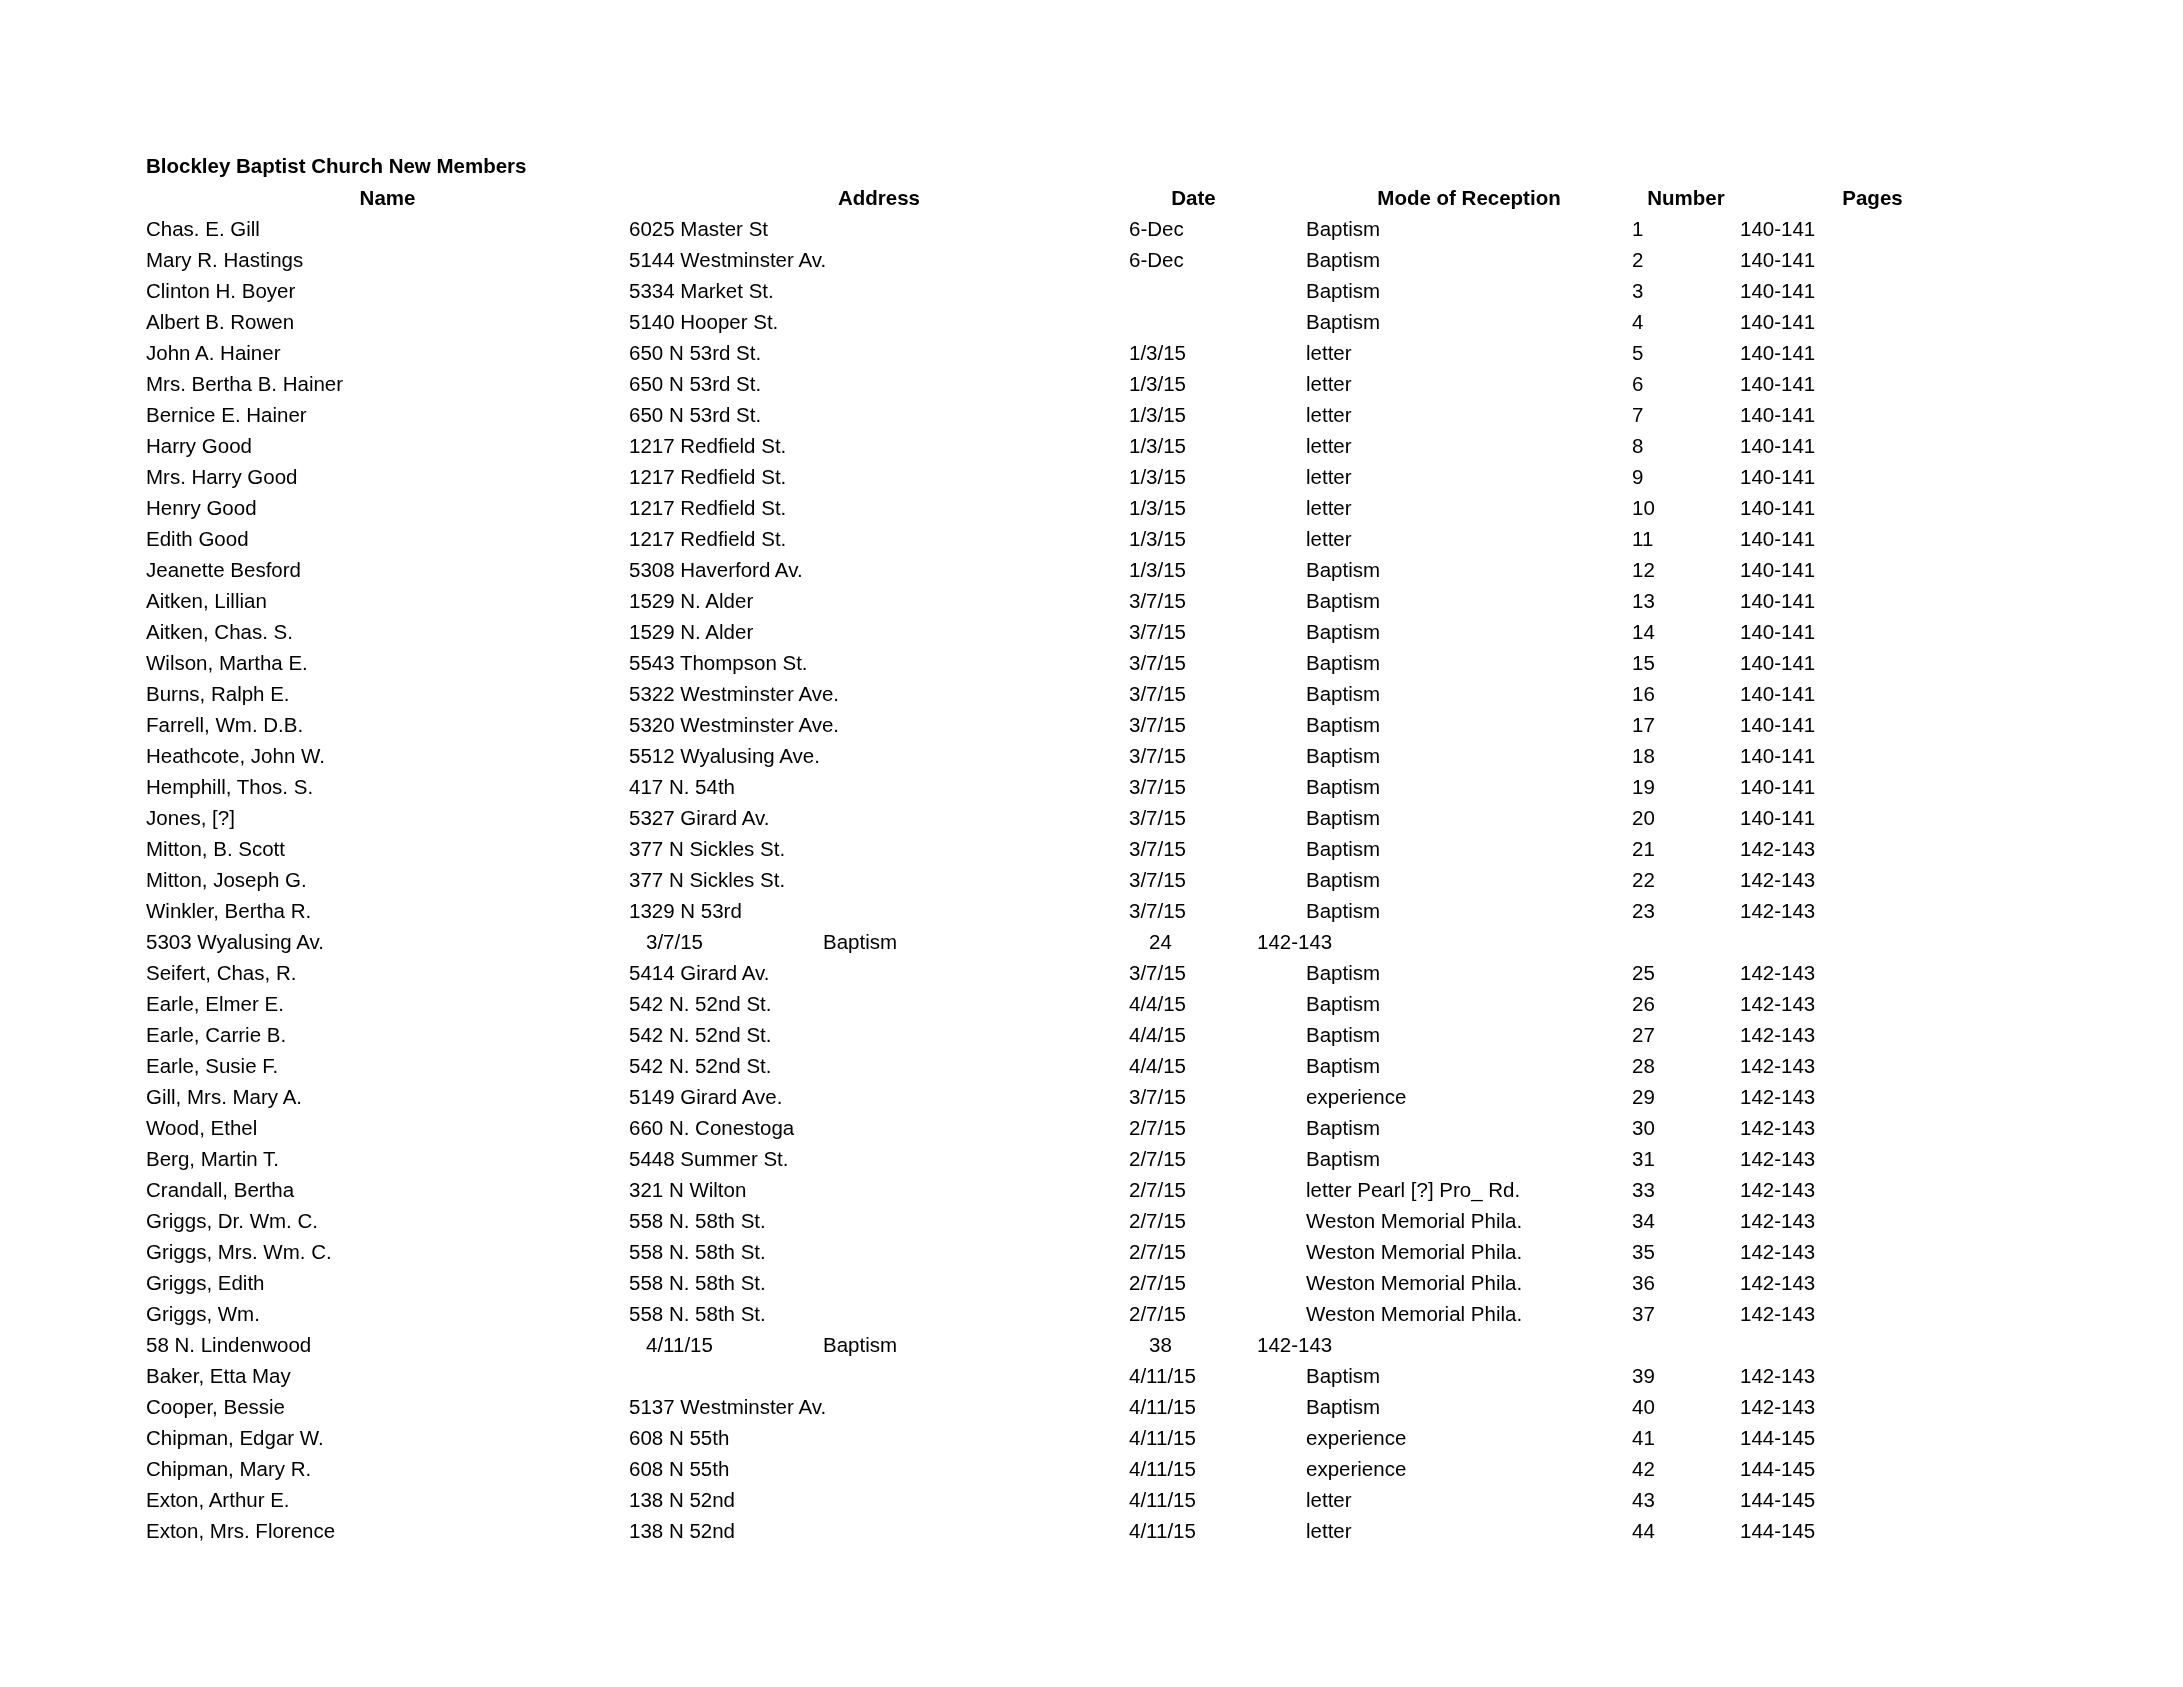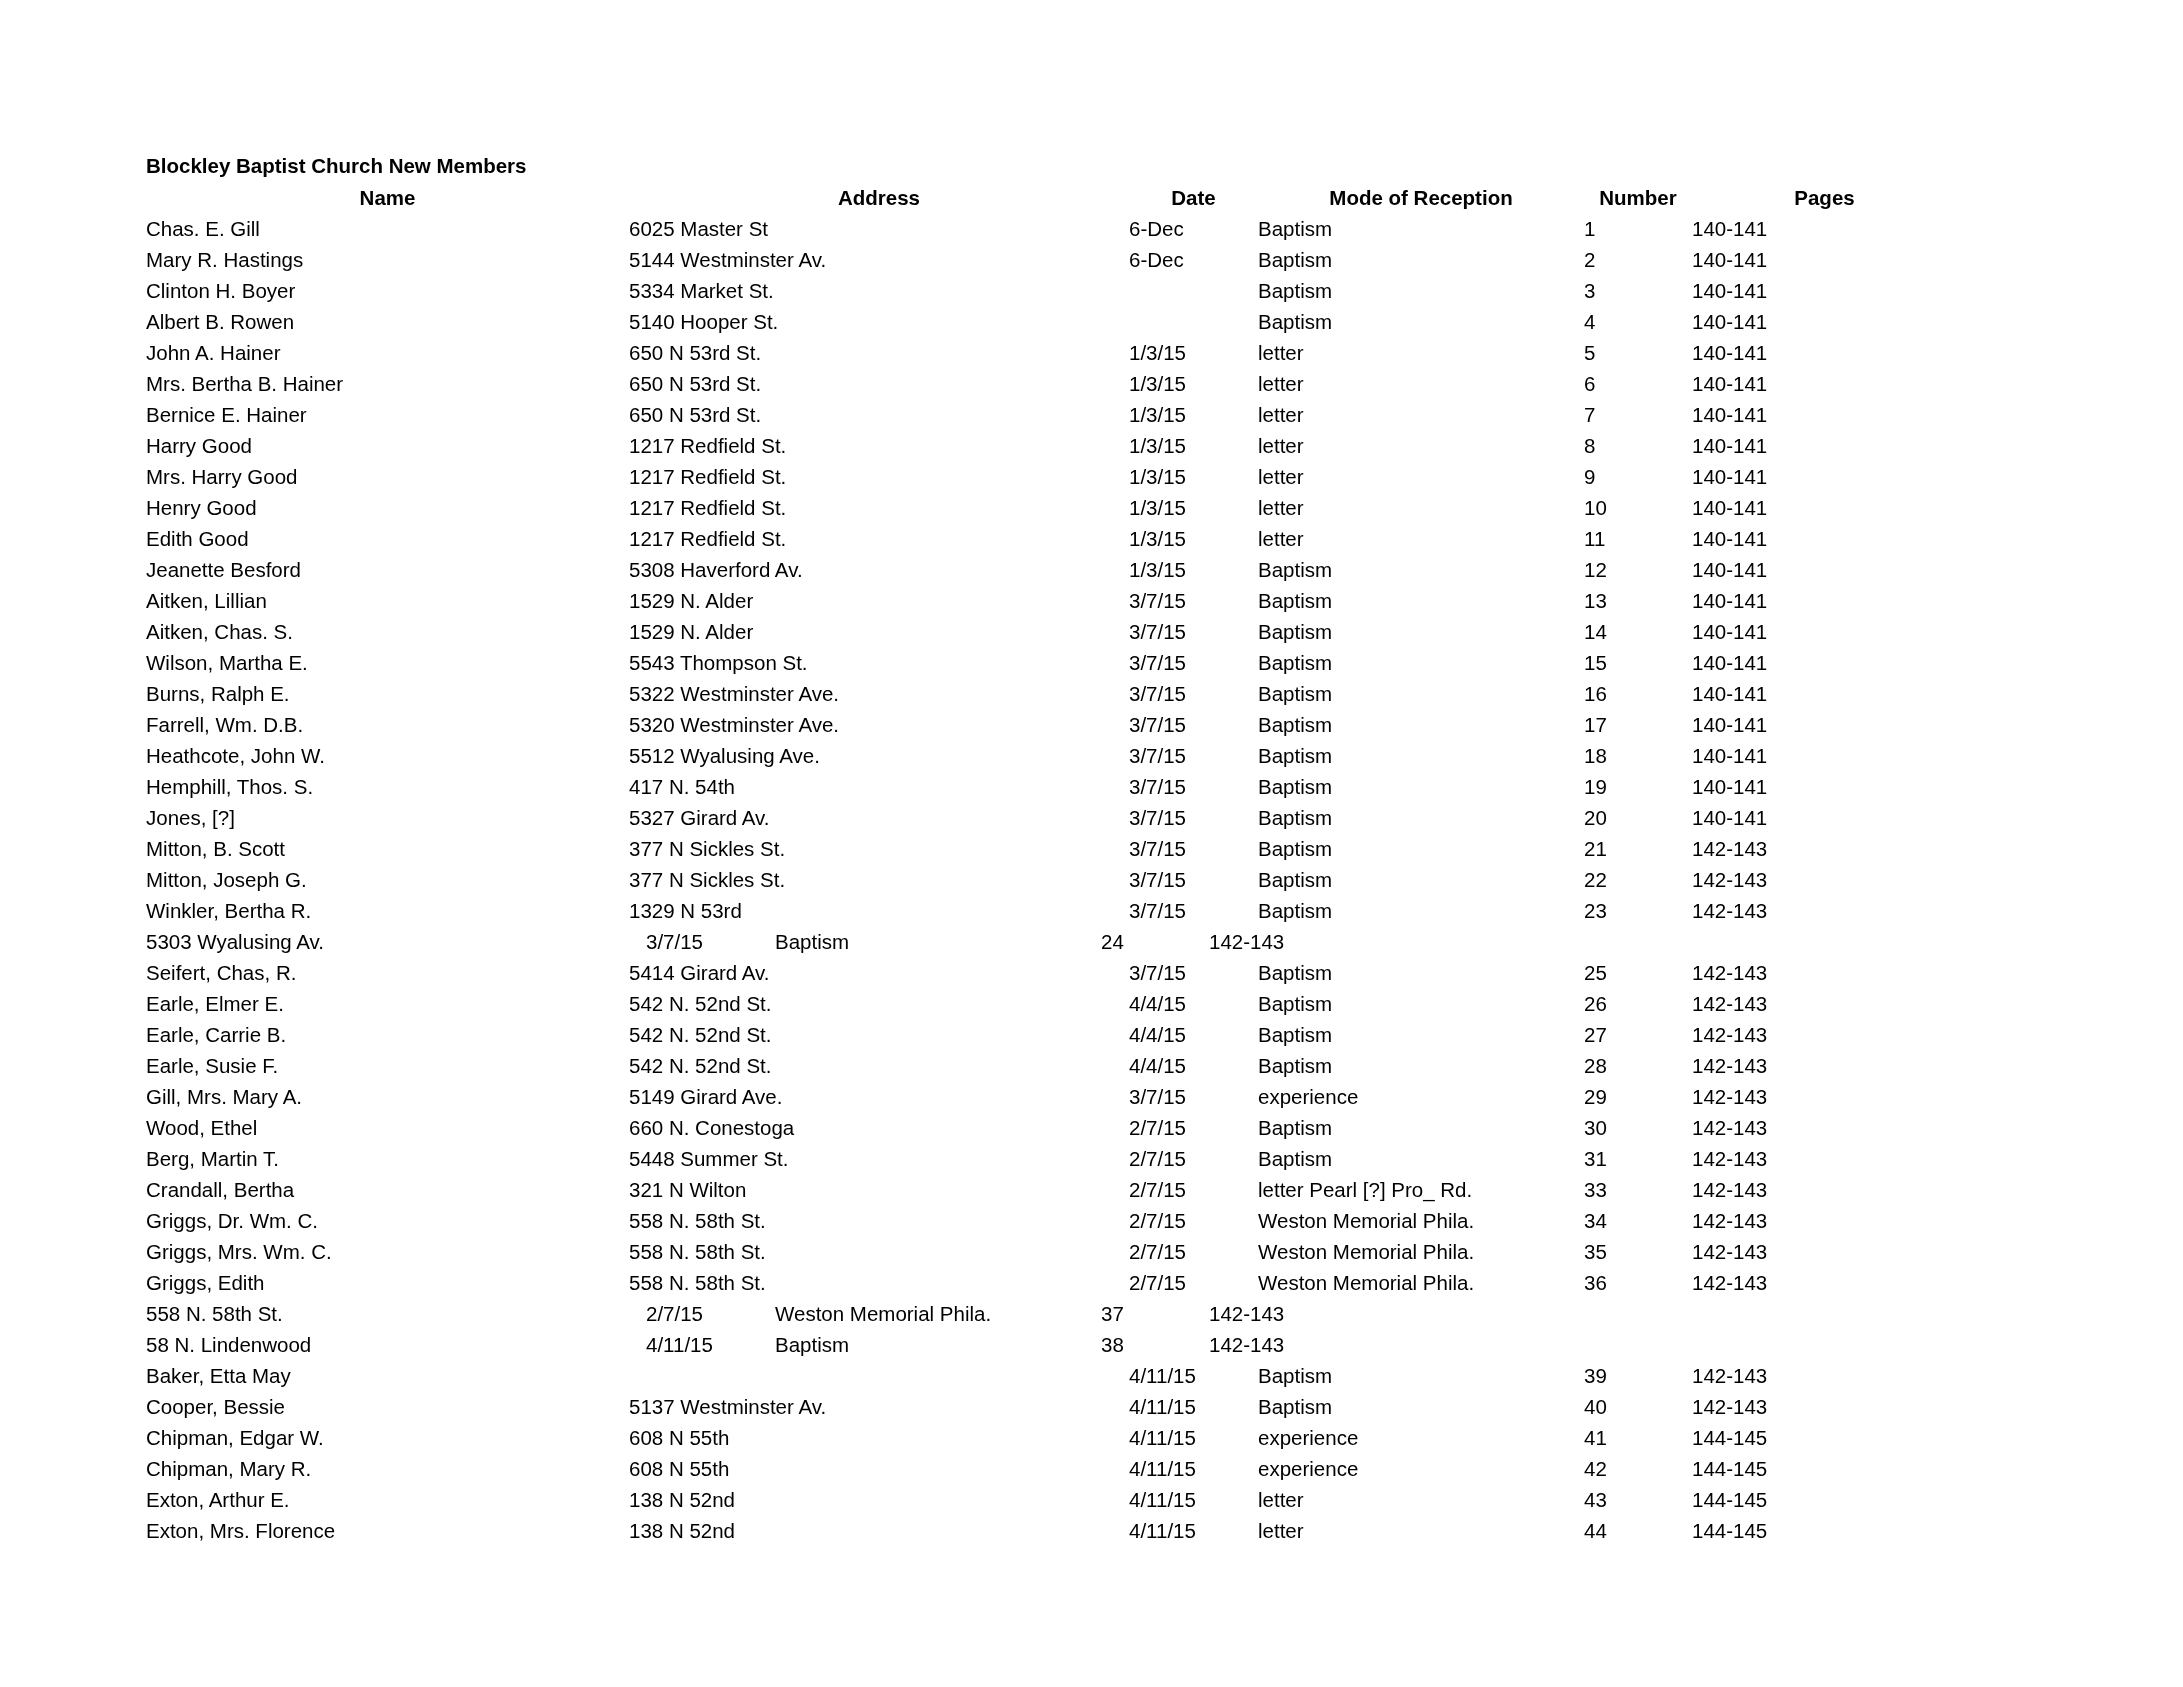--- a/index.html
+++ b/index.html
@@ -39,21 +39,21 @@
     white-space: nowrap;
   }
   .row.header {
     font-weight: bold;
     text-align: center;
   }
   .cell { overflow: visible; }
   .col-name    { width: 483px; }
   .col-address { width: 500px; }
   .col-date    { width: 129px; }
-  .col-mode    { width: 326px; }
+  .col-mode    { width: 326px; margin-left: 48px; }
   .col-number  { width: 108px; }
   .col-pages   { width: 265px; }
 </style>
 </head>
 <body>
 
 <div class="page">
 
   <div class="doc-title">Blockley Baptist Church New Members</div>
 
@@ -375,20 +375,21 @@
     <div class="row">
       <div class="cell col-name">Griggs, Edith</div>
       <div class="cell col-address">558 N. 58th St.</div>
       <div class="cell col-date">2/7/15</div>
       <div class="cell col-mode">Weston Memorial Phila.</div>
       <div class="cell col-number">36</div>
       <div class="cell col-pages">142-143</div>
     </div>
 
     <div class="row">
+      <div class="cell col-name">Griggs, Wm.</div>
       <div class="cell col-address">558 N. 58th St.</div>
       <div class="cell col-date">2/7/15</div>
       <div class="cell col-mode">Weston Memorial Phila.</div>
       <div class="cell col-number">37</div>
       <div class="cell col-pages">142-143</div>
     </div>
 
     <div class="row">
       <div class="cell col-address">58 N. Lindenwood</div>
       <div class="cell col-date">4/11/15</div>

